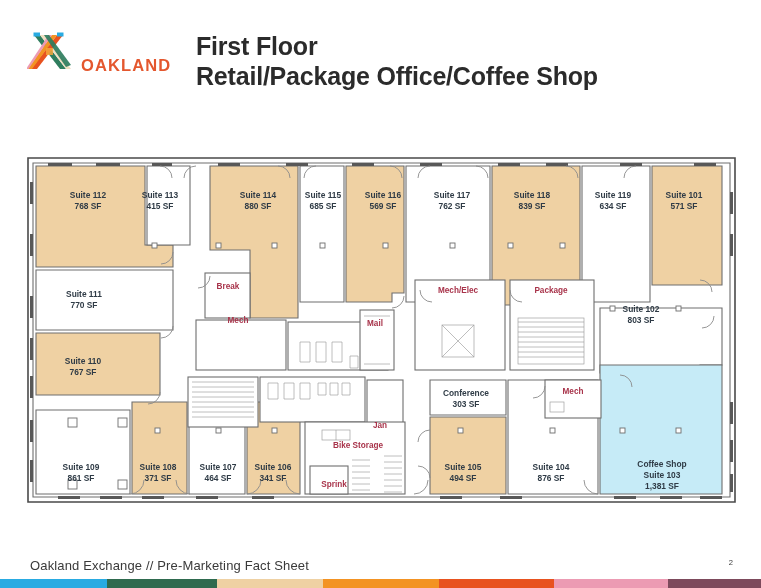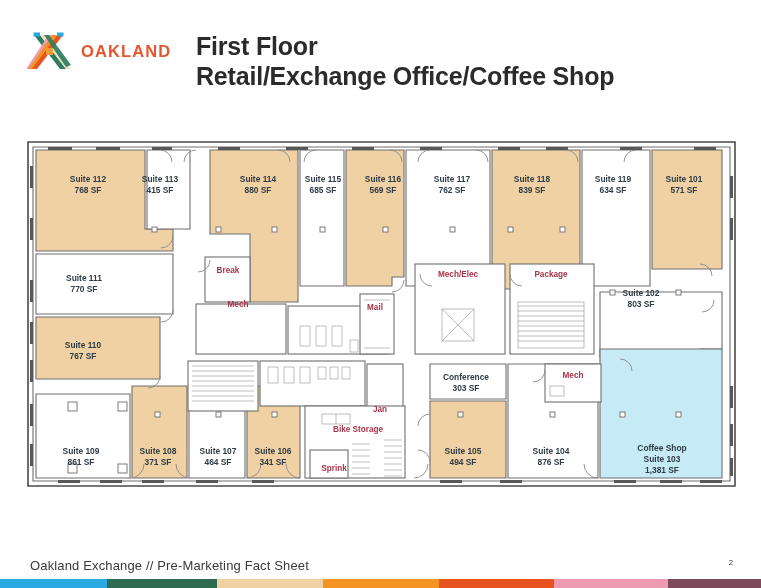--- a/index.html
+++ b/index.html
@@ -17,21 +17,21 @@
     background: #ffffff;
   }
 
   
   #header {
     position: absolute; left: 0; top: 0;
     width: 761px; height: 120px;
   }
   #logo-block {
     position: absolute; left: 27px; top: 29px;
-    display: flex; align-items: center; gap: 9px;
+    display: flex; align-items: flex-end; gap: 9px;
   }
   #logo-mark { width: 45px; height: 45px; display: block; }
   #logo-words {
     display: flex; flex-direction: column;
     line-height: 1.06;
   }
   .logo-word {
     color: #E4572E;
     font-weight: bold;
     font-size: 16.5px;
@@ -44,21 +44,21 @@
   .title-line {
     color: #2B2B2B;
     font-weight: bold;
     font-size: 25px;
     letter-spacing: -0.2px;
     white-space: nowrap;
   }
 
   
   #plan-wrap {
-    position: absolute; left: 0; top: 114px;
+    position: absolute; left: 0; top: 130px;
     width: 683px; height: 400px;
   }
   #plan { display: block; }
 
   .rm-label {
     font-family: "Liberation Sans", "DejaVu Sans", sans-serif;
     font-size: 8.4px;
     font-weight: bold;
     fill: #2F3B46;
     text-anchor: middle;
@@ -130,21 +130,21 @@
           <polygon points="19,19 26,19 26,26 19,26" fill="#F4A63B" opacity="0.85"></polygon>
         </g>
       </svg>
       <div id="logo-words">
         <span class="logo-word">OAKLAND</span>
       </div>
     </div>
 
     <div id="title-block">
       <div class="title-line">First Floor</div>
-      <div class="title-line">Retail/Exchange Office/Coffee Shop</div>
+      <div class="title-line">Retail/Package Office/Coffee Shop</div>
     </div>
 
   </div>
 
   <div id="plan-wrap">
     <svg id="plan" width="761" height="400" viewBox="0 0 761 400">
 
       <defs>
         <style>
           .wall   { fill:none; stroke:#6E6E6E; stroke-width:1.1; }

